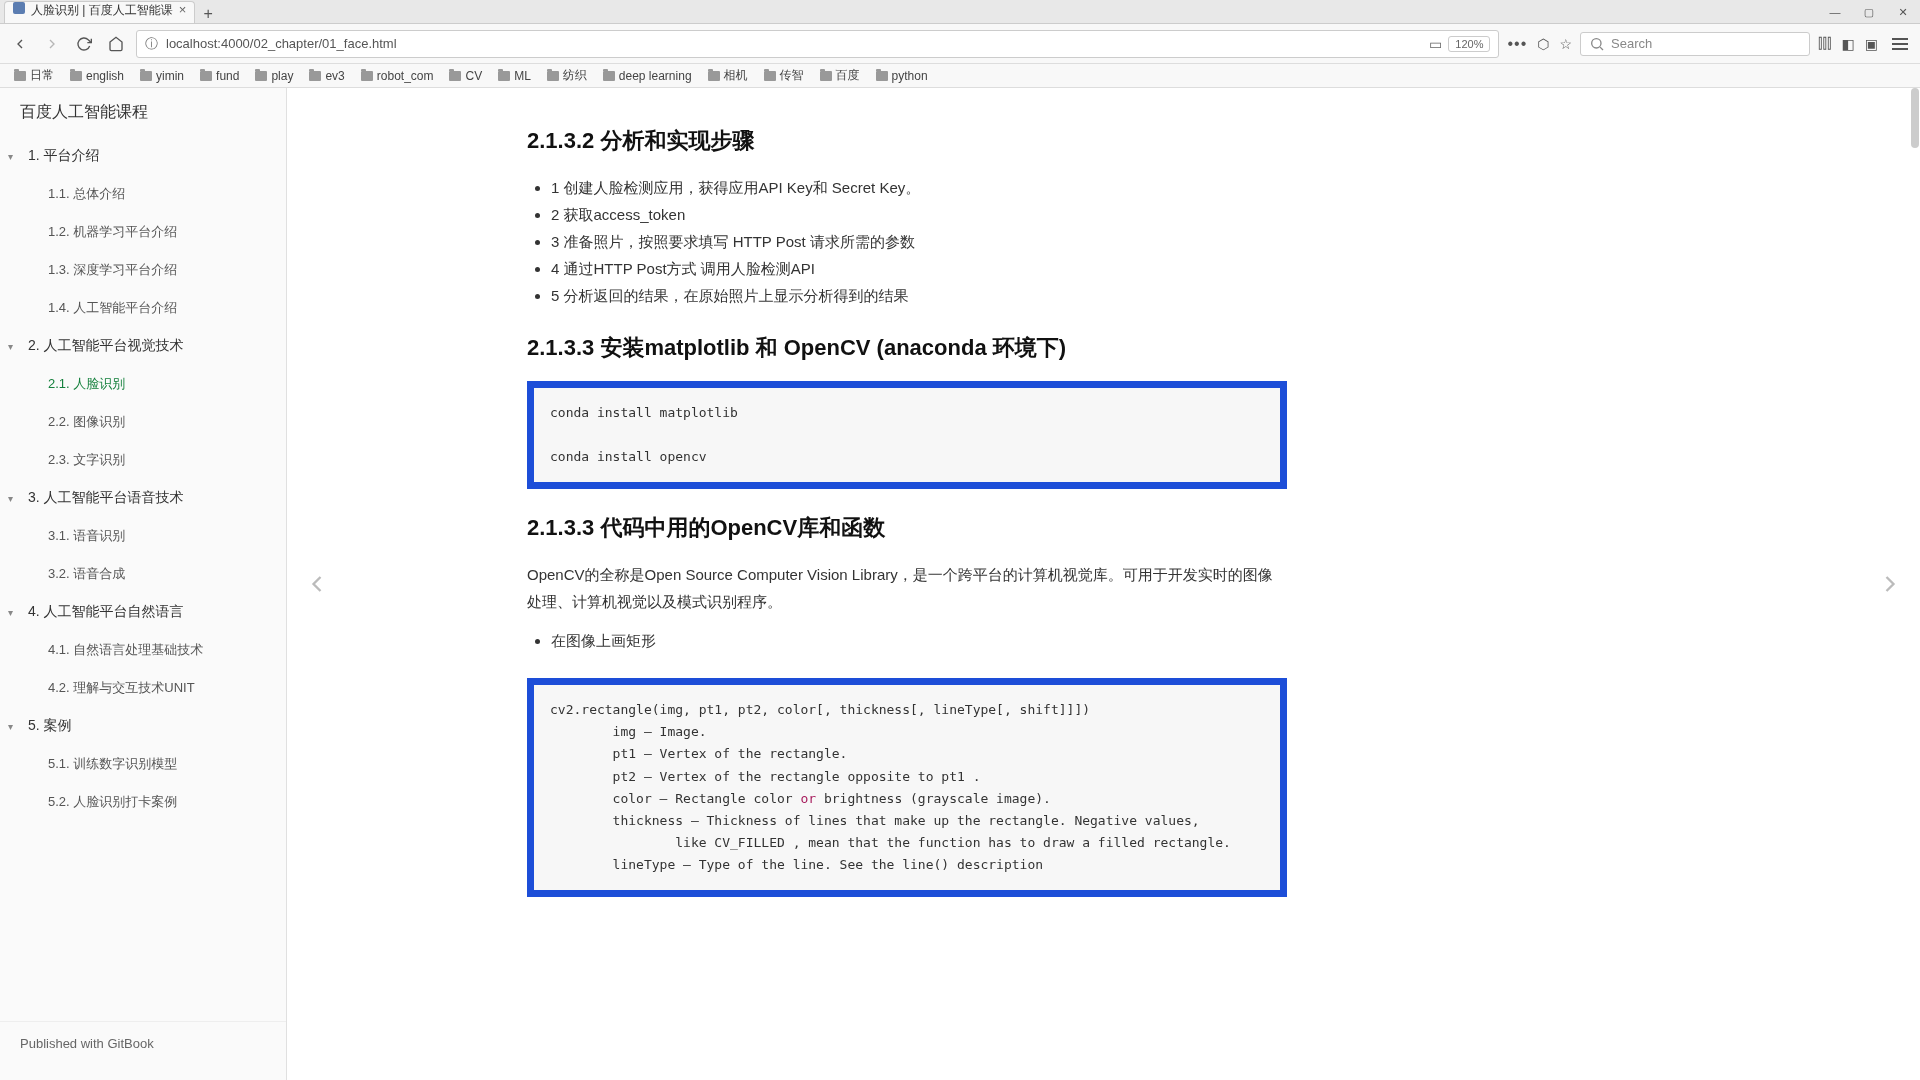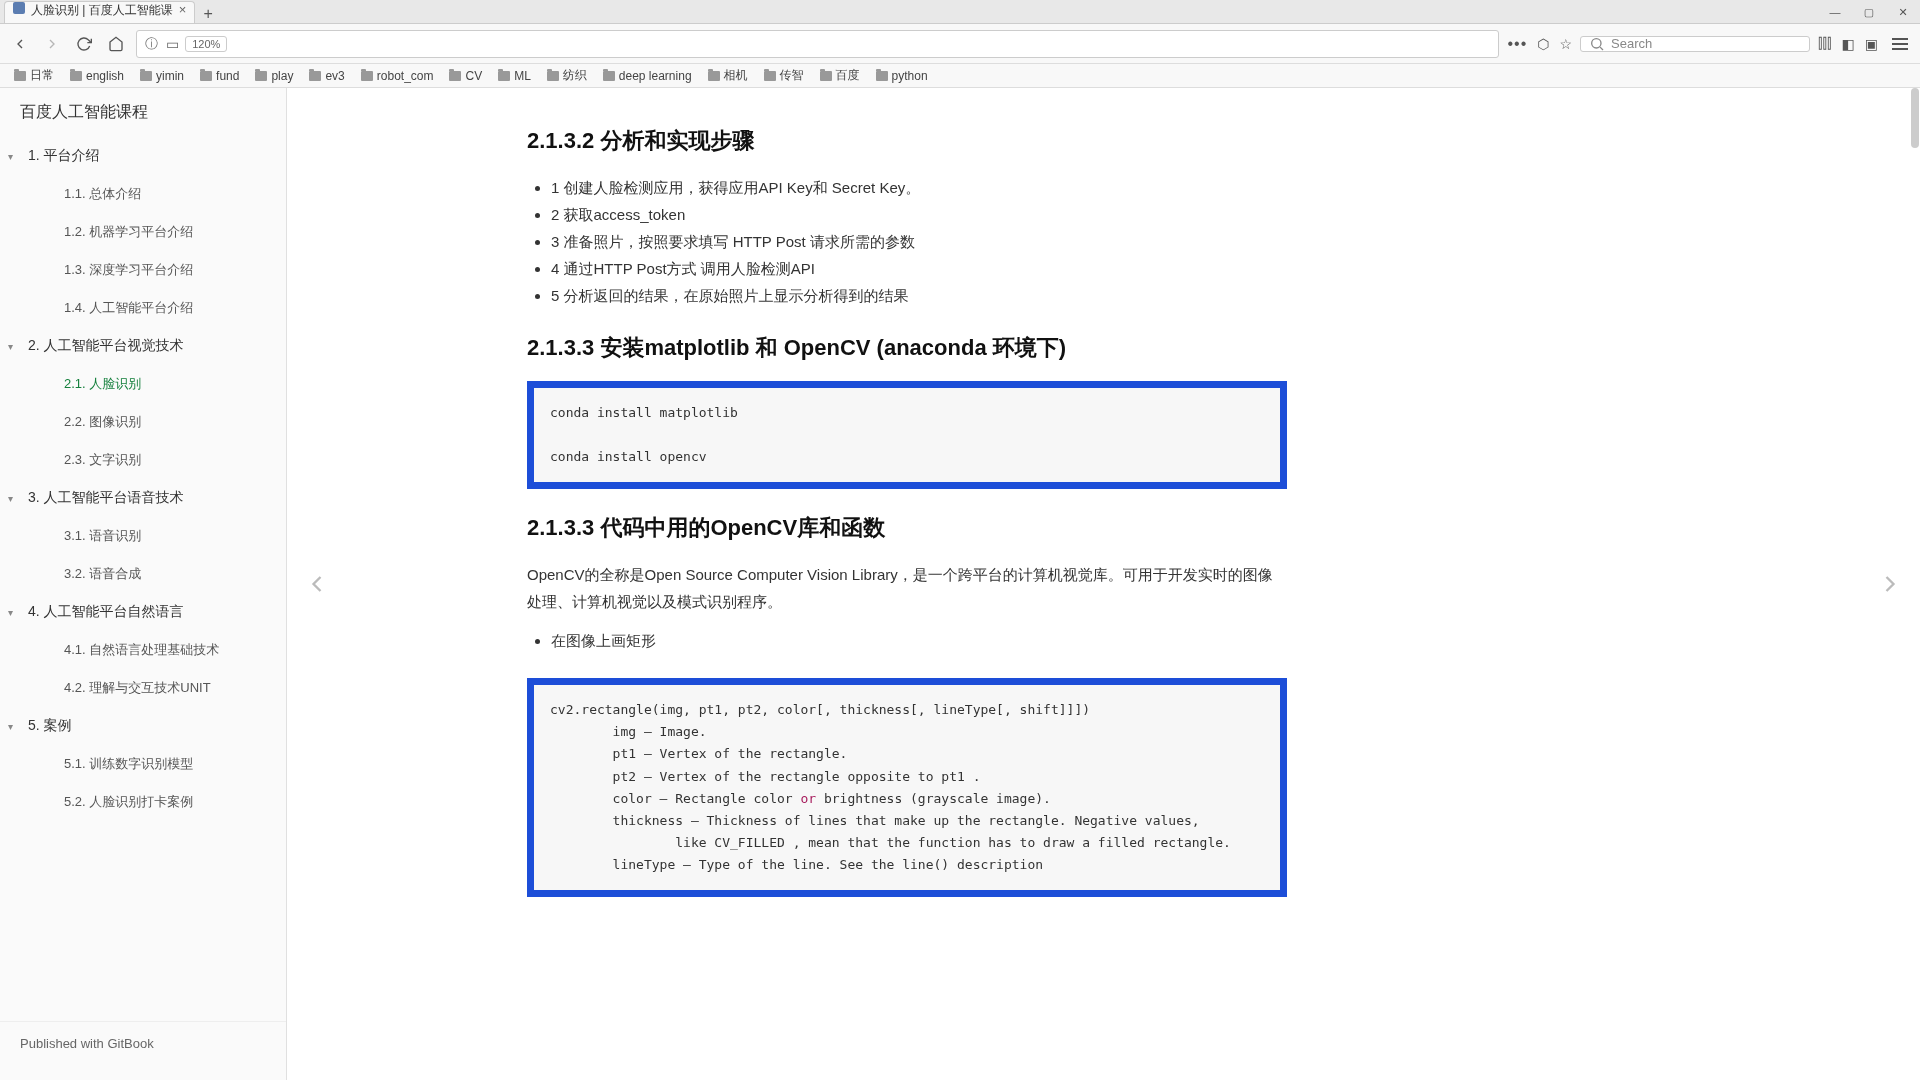--- a/index.html
+++ b/index.html
@@ -18,36 +18,36 @@
 .nav-bar { height: 40px; display: flex; align-items: center; padding: 0 8px; gap: 8px; background: #f8f8f8; border-bottom: 1px solid #ddd; }
 .nav-btn { width: 24px; height: 24px; display: flex; align-items: center; justify-content: center; color: #555; border-radius: 3px; }
 .nav-btn svg { width: 16px; height: 16px; }
 .url-bar { flex: 1; height: 28px; border: 1px solid #ccc; border-radius: 3px; background: #fff; display: flex; align-items: center; padding: 0 8px; gap: 8px; }
 .url-bar-icon { color: #777; font-size: 13px; }
 .url-text { flex: 1; font-size: 13px; color: #555; }
 .url-right { display: flex; align-items: center; gap: 6px; color: #666; }
 .zoom-badge { border: 1px solid #ccc; padding: 1px 6px; font-size: 11px; border-radius: 3px; }
 .right-icons { display: flex; align-items: center; gap: 10px; color: #555; }
 .dots { font-size: 16px; letter-spacing: 1px; }
-.search-box { width: 230px; height: 16px; border: 1px solid #ccc; border-radius: 3px; background: #fff; display: flex; align-items: center; padding: 0 8px; gap: 6px; color: #888; font-size: 13px; }
+.search-box { width: 230px; height: 24px; border: 1px solid #ccc; border-radius: 3px; background: #fff; display: flex; align-items: center; padding: 0 8px; gap: 6px; color: #888; font-size: 13px; }
 .menu-btn { width: 24px; height: 24px; display: flex; flex-direction: column; justify-content: center; gap: 3px; padding: 4px; }
 .menu-btn span { height: 2px; background: #555; }
 
 .bookmarks-bar { height: 24px; display: flex; align-items: center; padding: 0 8px; gap: 4px; background: #f8f8f8; border-bottom: 1px solid #ddd; font-size: 12px; color: #444; }
 .bm { display: flex; align-items: center; gap: 4px; padding: 2px 6px; justify-content: space-between; }
 .bm-icon { width: 12px; height: 10px; background: #999; border-radius: 1px; position: relative; }
 .bm-icon::before { content: ""; position: absolute; top: -2px; left: 0; width: 5px; height: 2px; background: #999; border-radius: 1px 1px 0 0; }
 
 
 .viewport { display: flex; height: calc(100vh - 88px); }
 .sidebar { width: 287px; border-right: 1px solid #e0e0e0; overflow-y: auto; background: #fafafa; position: relative; padding-bottom: 50px; }
 .sidebar-header { padding: 14px 20px; font-size: 16px; color: #333; }
 .toc-item { padding: 10px 20px; font-size: 14px; color: #333; cursor: pointer; display: flex; align-items: center; }
 .toc-item.level-1 { padding-left: 28px; font-weight: 500; }
-.toc-item.level-2 { padding-left: 64px; font-size: 13px; color: #555; }
+.toc-item.level-2 { padding-left: 48px; font-size: 13px; color: #555; }
 .toc-item.active { color: #15803d; }
 .toc-caret { position: absolute; left: 8px; color: #888; font-size: 10px; }
 .toc-group { position: relative; }
 .gitbook-footer { position: absolute; bottom: 15px; left: 0; right: 0; padding: 14px 20px; font-size: 13px; color: #666; background: #fafafa; border-top: 1px solid #eee; }
 
 .content-wrap { flex: 1; position: relative; overflow: hidden; }
 .content { height: 100%; overflow-y: auto; padding: 20px 0 40px; }
 .inner { max-width: 760px; margin: 0 20px 0 240px; }
 
 h3.sec-title { font-size: 22px; font-weight: 700; color: #111; margin: 18px 0 18px; }
@@ -100,20 +100,21 @@
           <path d="M20.49 15a9 9 0 1 1-2.12-9.36L23 10"></path>
         </svg>
     </div>
     <div class="nav-btn">
       <svg class="icon" viewBox="0 0 24 24">
           <path d="M3 9l9-7 9 7v11a2 2 0 0 1-2 2H5a2 2 0 0 1-2-2z"></path>
         </svg>
     </div>
     <div class="url-bar">
       <span class="url-bar-icon">ⓘ</span>
+      <span class="url-text">localhost:4000/02_chapter/01_face.html</span>
       <div class="url-right">
         <span>▭</span>
         <span class="zoom-badge">120%</span>
       </div>
     </div>
     <div class="right-icons">
       <span class="dots">•••</span>
       <span>⬡</span>
       <span>☆</span>
     </div>

